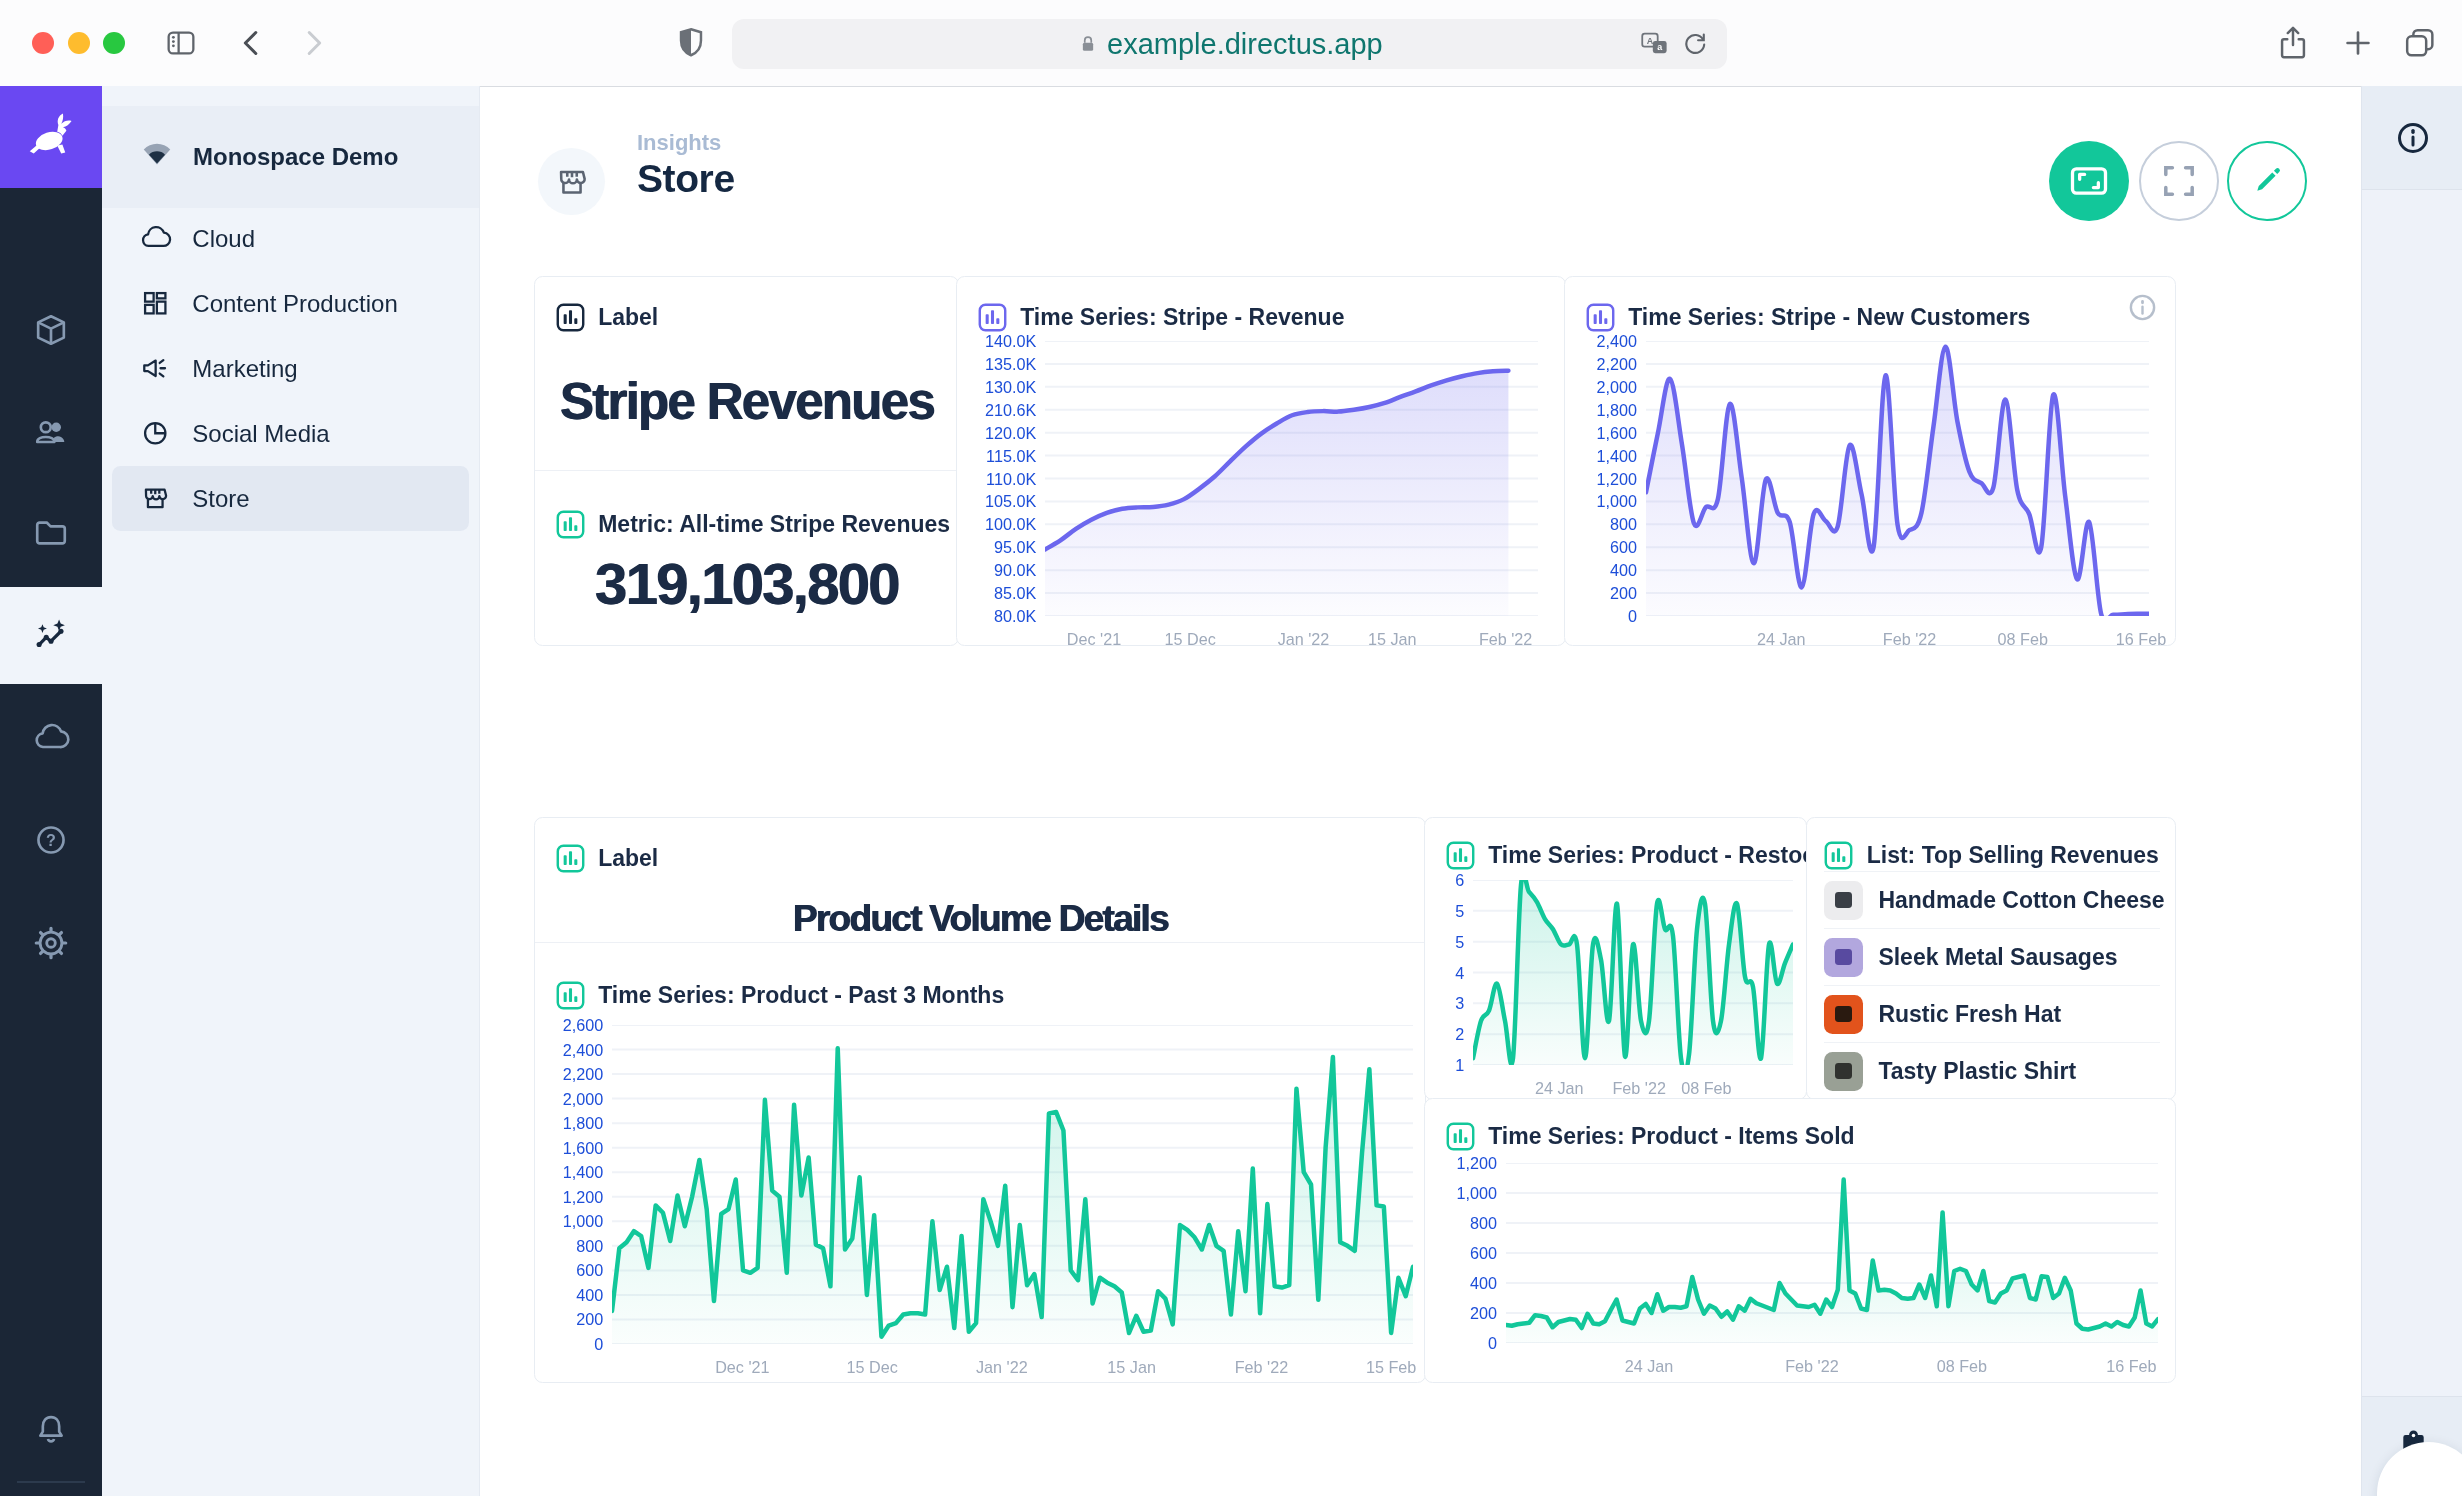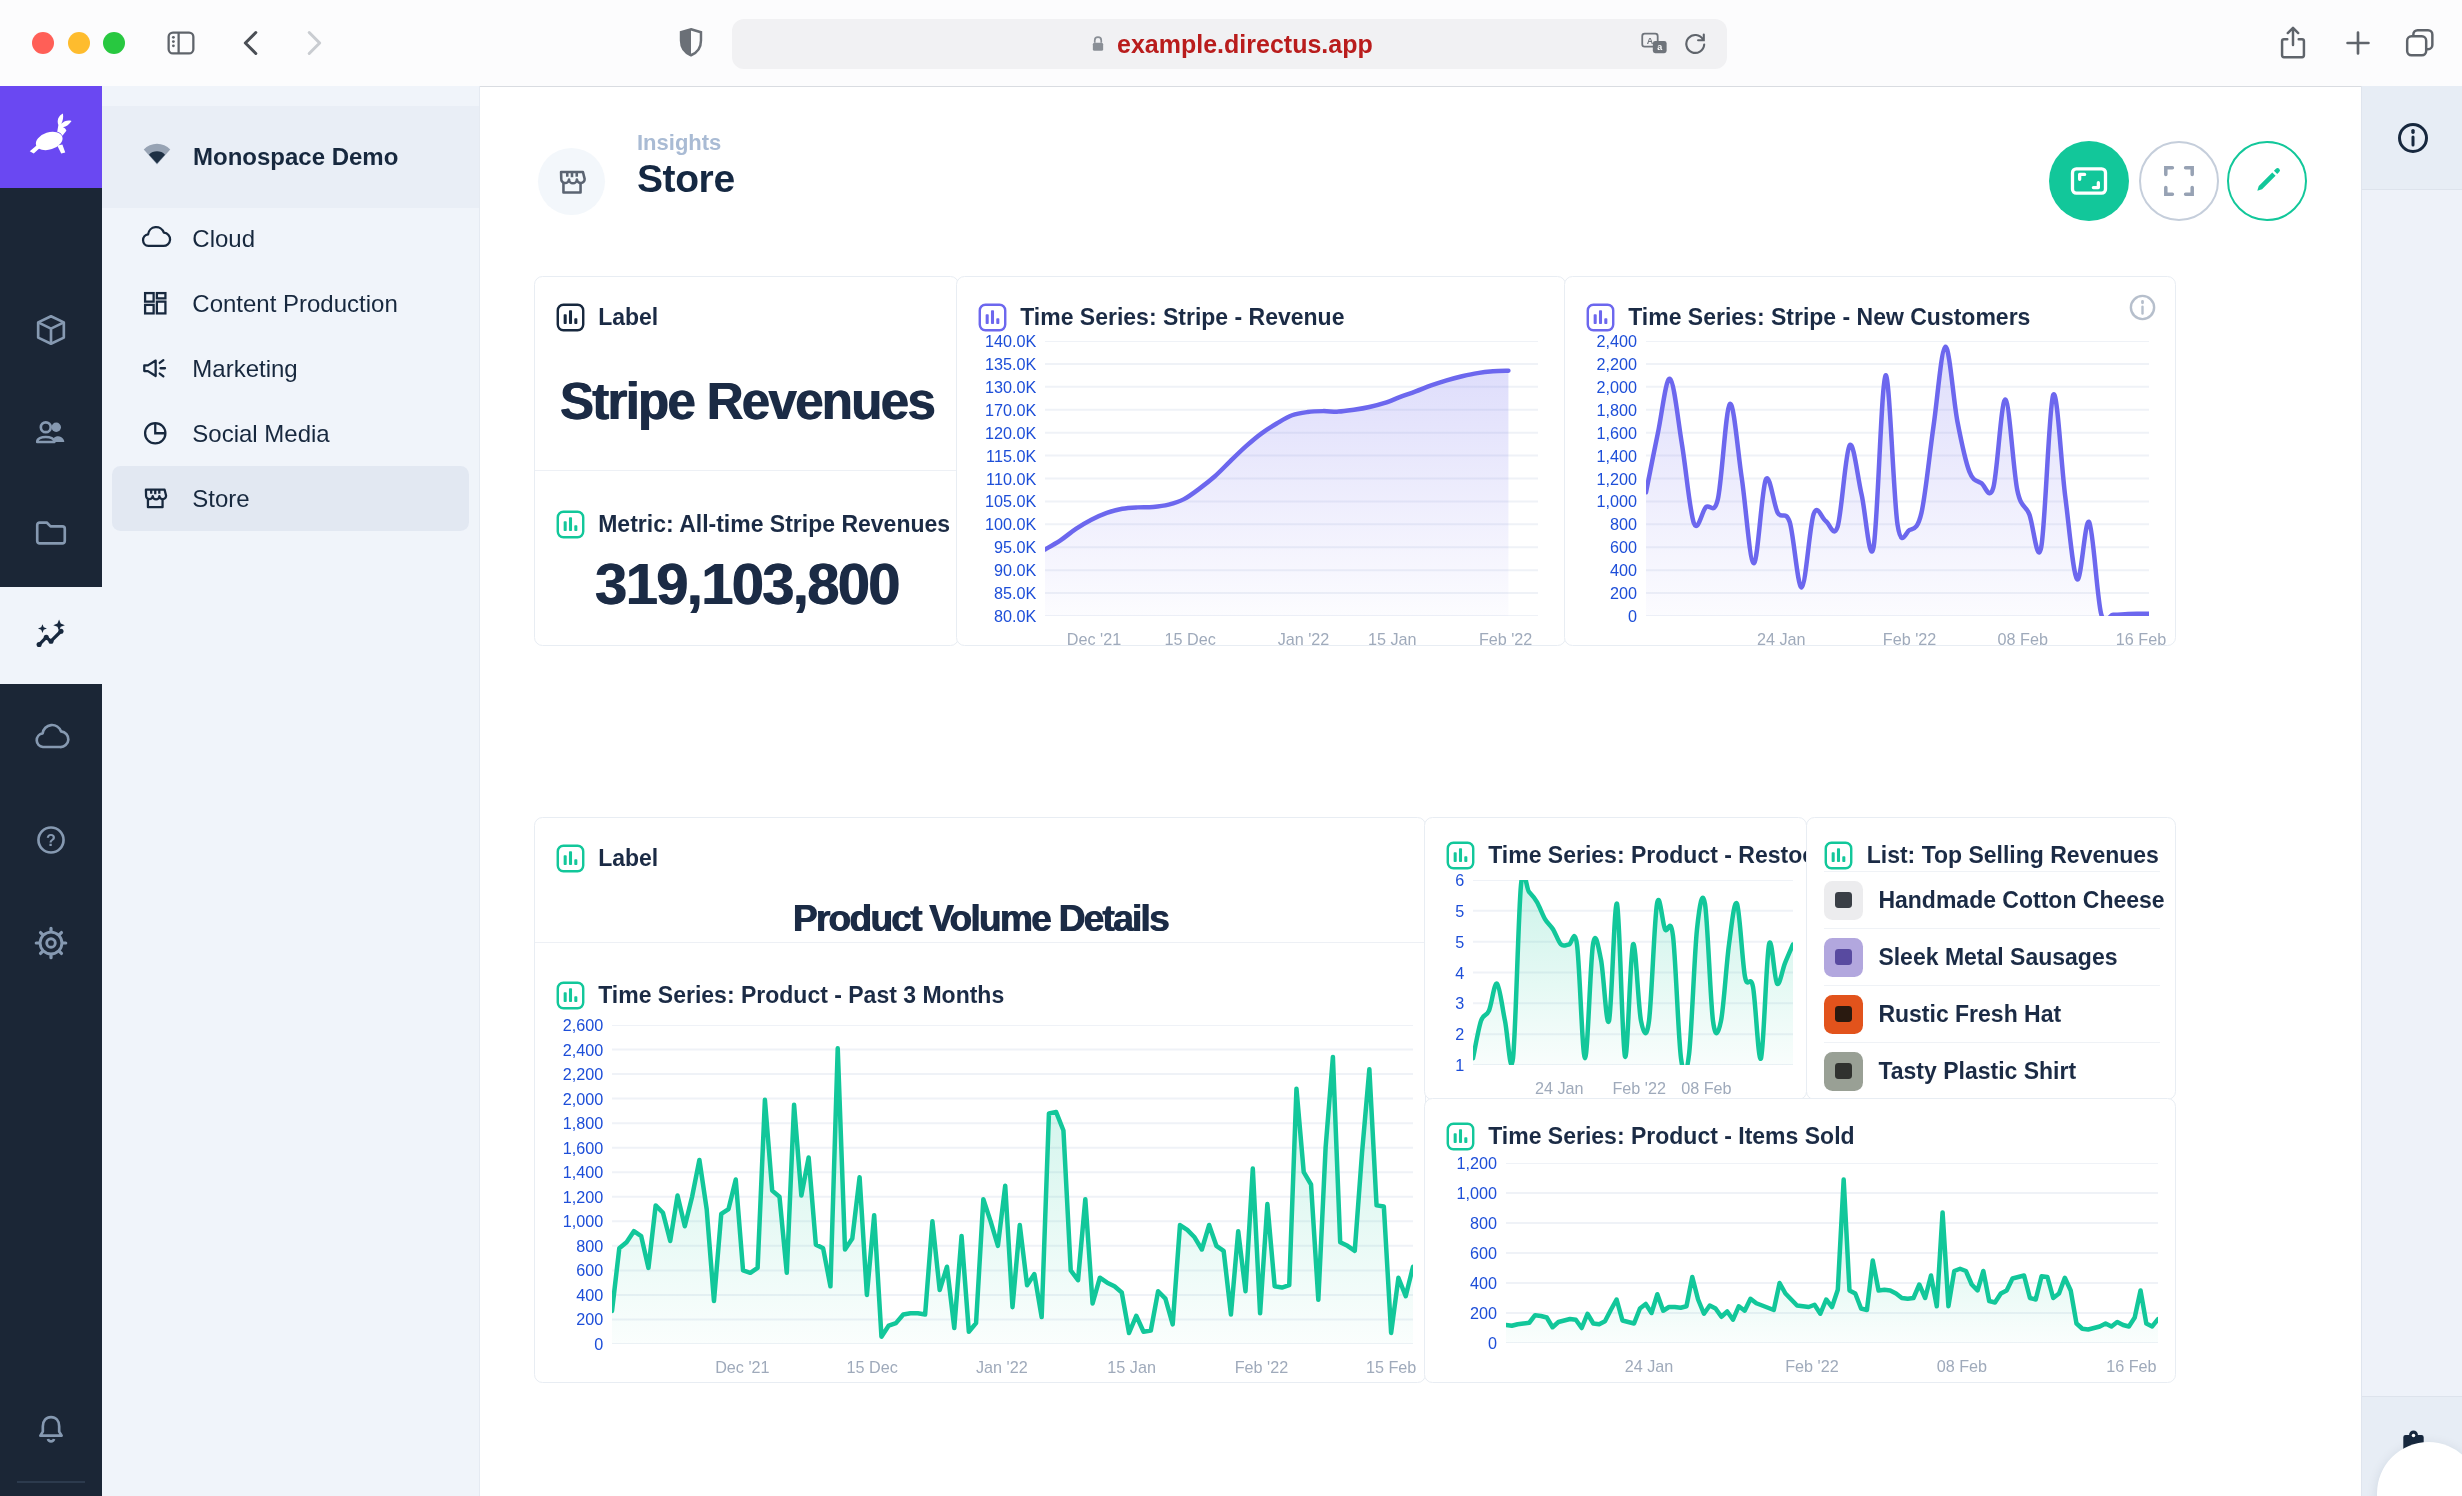--- a/index.html
+++ b/index.html
@@ -4,21 +4,21 @@
 <style>
   html,body{margin:0;padding:0;background:#fff;}
   #app{position:relative;width:2462px;height:1496px;overflow:hidden;font-family:"Liberation Sans","DejaVu Sans",sans-serif;background:#fff;}
   
   #chrome{position:absolute;left:0;top:0;width:2462px;height:86px;background:#fcfcfd;border-bottom:1.7px solid #d9dce1;}
   .tl{position:absolute;top:32px;width:22px;height:22px;border-radius:50%;}
   .chrome-ico{position:absolute;width:38px;height:38px;top:24px;}
   .chrome-ico svg{width:100%;height:100%;}
   #urlbar{position:absolute;left:732px;top:19px;width:995px;height:50px;background:#f1f1f3;border-radius:12px;display:flex;align-items:center;justify-content:center;gap:6.8px;}
   #urlbar .lock{width:24px;height:24px;}
-  #urltext{font-size:25px;color:#b91c1c;font-weight:bold;}
+  #urltext{font-size:29px;color:#0f766e;}
   .url-right{position:absolute;top:9.4px;width:32.5px;height:32.5px;}
   
   #modulebar{position:absolute;left:0;top:86px;width:102px;height:1410px;background:#1B2636;}
   #logo{position:absolute;left:0;top:0;width:102px;height:102px;background:#6A48F2;display:flex;align-items:center;justify-content:center;}
   #logo svg{width:55px;height:55px;}
   .mod{position:absolute;left:0;width:102px;height:85px;display:flex;align-items:center;justify-content:center;}
   .mod svg{width:38px;height:38px;}
   .mod.active{background:#F0F4FA;height:97px;}
   #mod-divider{position:absolute;left:17px;width:68px;height:1.7px;background:#2c3a4d;}
   
@@ -371,21 +371,21 @@
             <rect x="22.7" y="19" width="3.8" height="7" rx="1" fill="#6C67EE"></rect>
           </svg>
       </span>
       <span class="ptitle">Time Series: Stripe - Revenue</span>
     </div>
     <div class="chart" style="left:13.7px;top:64px;width:567px;height:275px;">
       <div class="yaxis" style="width:74px;">
           <span style="top: 0%;">140.0K</span>
           <span style="top: 8.33333%;">135.0K</span>
           <span style="top: 16.6667%;">130.0K</span>
-          <span style="top: 25%;">170.0K</span>
+          <span style="top: 25%;">210.6K</span>
           <span style="top: 33.3333%;">120.0K</span>
           <span style="top: 41.6667%;">115.0K</span>
           <span style="top: 50%;">110.0K</span>
           <span style="top: 58.3333%;">105.0K</span>
           <span style="top: 66.6667%;">100.0K</span>
           <span style="top: 75%;">95.0K</span>
           <span style="top: 83.3333%;">90.0K</span>
           <span style="top: 91.6667%;">85.0K</span>
           <span style="top: 100%;">80.0K</span>
         </div>

